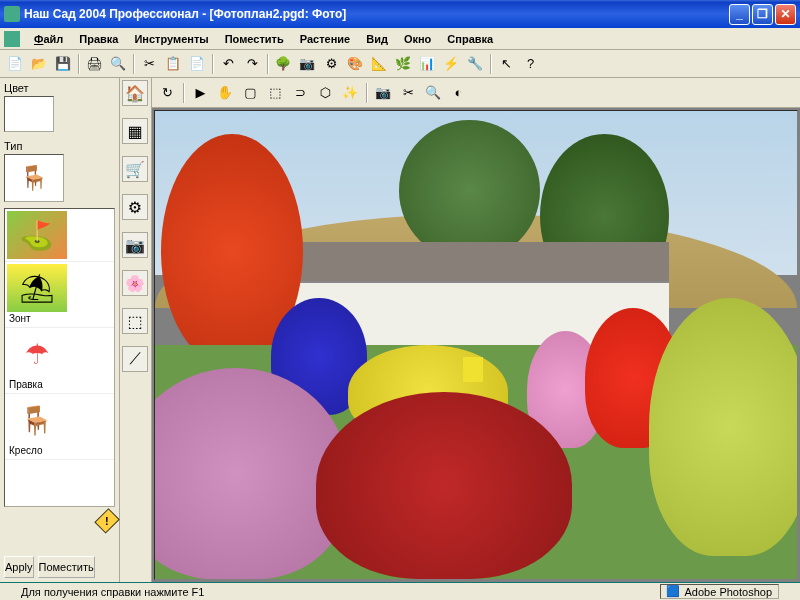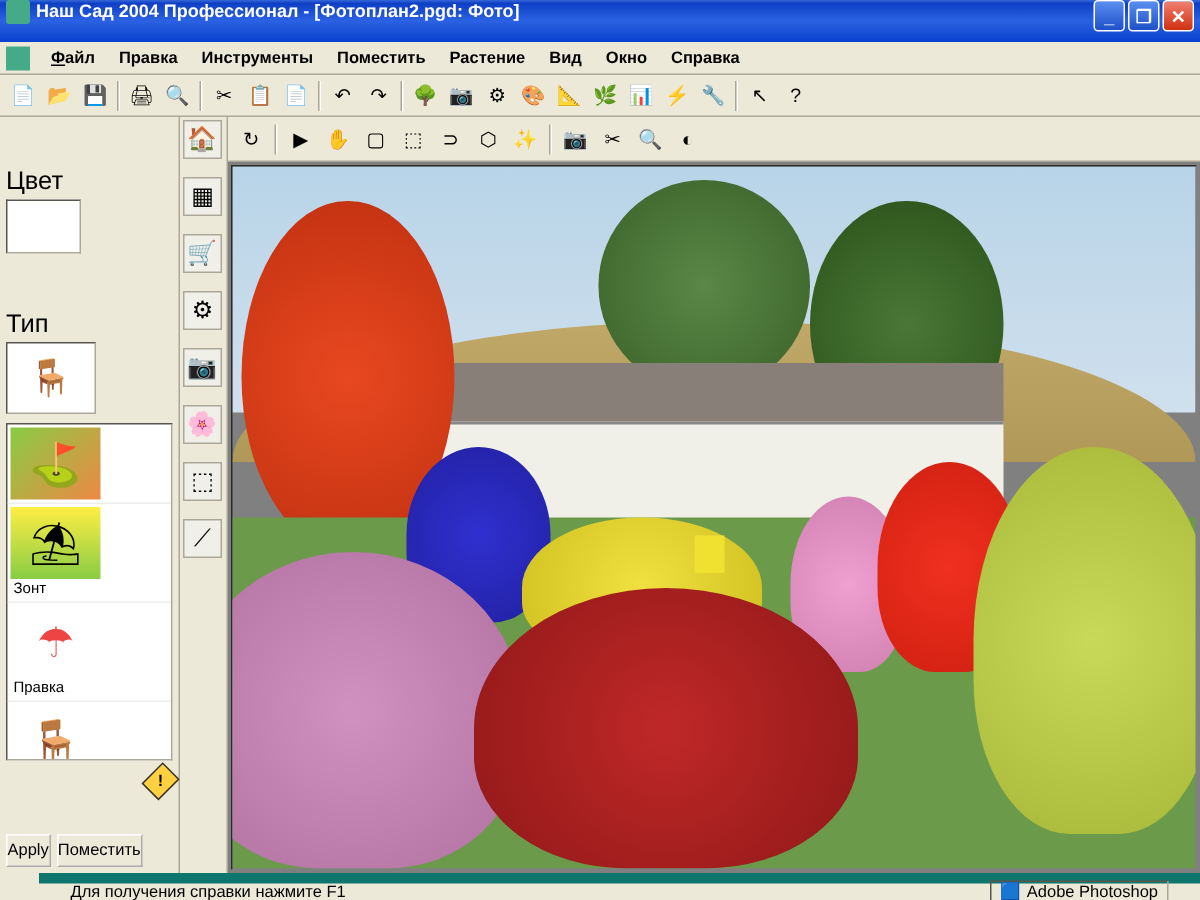--- a/index.html
+++ b/index.html
@@ -1,33 +1,33 @@
 <!DOCTYPE html>
 <html><head>
 <meta charset="utf-8">
 <style>
 * { box-sizing: border-box; margin: 0; padding: 0; font-family: Tahoma, sans-serif; font-size: 11px; }
 body { width: 800px; height: 600px; background: #ECE9D8; overflow: hidden; }
-.titlebar { height: 28px; background: linear-gradient(to bottom, #3668D8, #0E3FC5 8%, #2B62E2 50%, #0841CE); display: flex; align-items: flex-start; padding: 0 4px; color: white; }
+.titlebar { height: 28px; background: linear-gradient(to bottom, #3668D8, #0E3FC5 8%, #2B62E2 50%, #0841CE); display: flex; align-items: center; padding: 0 4px; color: white; }
 .titlebar-icon { width: 16px; height: 16px; background: #4A8; margin-right: 4px; border-radius: 2px; }
 .titlebar-text { flex: 1; font-weight: bold; font-size: 12px; }
 .titlebar-buttons { display: flex; gap: 2px; }
 .tbtn { width: 21px; height: 21px; border: 1px solid #FFF; border-radius: 3px; display: flex; align-items: center; justify-content: center; font-weight: bold; font-size: 12px; cursor: pointer; }
 .tbtn.minimize, .tbtn.maximize { background: linear-gradient(to bottom, #5A8EF0, #1E50C8); color: white; }
 .tbtn.close { background: linear-gradient(to bottom, #F08070, #D03010); color: white; }
 .menubar { height: 22px; background: #ECE9D8; display: flex; align-items: center; padding: 0 4px; border-bottom: 1px solid #ACA899; }
 .app-icon-small { width: 16px; height: 16px; background: #4A8; margin-right: 6px; }
 .menu-item { padding: 2px 8px; cursor: pointer; font-weight: bold; }
 .menu-item u { text-decoration: underline; }
 .toolbar { height: 28px; background: #ECE9D8; display: flex; align-items: center; padding: 2px 4px; border-bottom: 1px solid #ACA899; gap: 1px; }
 .toolbar-btn { width: 23px; height: 22px; border: 1px solid transparent; display: flex; align-items: center; justify-content: center; cursor: pointer; font-size: 13px; }
 .toolbar-sep { width: 2px; height: 20px; border-left: 1px solid #ACA899; border-right: 1px solid #FFF; margin: 0 2px; }
 .main-area { display: flex; height: 504px; }
 .left-panel { width: 120px; background: #ECE9D8; border-right: 1px solid #ACA899; padding: 4px; display: flex; flex-direction: column; }
-.panel-label { font-size: 17px; margin-bottom: 2px; margin-top: 29px; }
+.panel-label { font-size: 11px; margin-bottom: 2px; }
 .color-box { width: 50px; height: 36px; background: #FFF; border: 1px inset #ACA899; margin-bottom: 8px; }
 .type-box { width: 60px; height: 48px; background: #FFF; border: 1px inset #ACA899; display: flex; align-items: center; justify-content: center; font-size: 24px; }
 .item-list { flex: 1; background: #FFF; border: 1px inset #ACA899; overflow: hidden; margin-top: 6px; }
 .list-item { padding: 2px; border-bottom: 1px solid #EEE; cursor: pointer; }
 .list-item.selected { background: #316AC5; color: white; }
 .list-thumb { width: 60px; height: 48px; display: flex; align-items: center; justify-content: center; font-size: 28px; }
 .list-label { font-size: 10px; padding: 1px 2px; }
 .panel-buttons { display: flex; gap: 4px; padding-top: 4px; }
 .panel-btn { flex: 1; height: 22px; border: 1px outset #FFF; background: #ECE9D8; cursor: pointer; font-size: 11px; margin-top: 45px; }
 .tool-column { width: 32px; background: #ECE9D8; border-right: 1px solid #ACA899; padding: 2px; display: flex; flex-direction: column; gap: 12px; }
@@ -48,21 +48,21 @@
 .lawn { position: absolute; bottom: 0; left: 0; right: 0; height: 50%; background: #6A9A4A; }
 .flowers { position: absolute; border-radius: 50% 50% 40% 40%; }
 .f1 { bottom: 0; left: -5%; width: 35%; height: 45%; background: radial-gradient(circle, #D090C0, #B070A0); }
 .f2 { bottom: 0; left: 25%; width: 40%; height: 40%; background: radial-gradient(circle, #C02828, #901818); }
 .f3 { bottom: 5%; right: -2%; width: 25%; height: 55%; background: radial-gradient(circle, #C8D858, #A8B838); }
 .f4 { bottom: 35%; left: 18%; width: 15%; height: 25%; background: radial-gradient(circle, #3030D0, #2020A0); }
 .f5 { bottom: 30%; left: 30%; width: 25%; height: 20%; background: radial-gradient(circle, #F0E040, #D0C020); }
 .f6 { bottom: 28%; right: 18%; width: 15%; height: 30%; background: radial-gradient(circle, #F03020, #D02010); }
 .f7 { bottom: 28%; right: 30%; width: 12%; height: 25%; background: radial-gradient(circle, #F0A0D0, #D080B0); }
 .chair { position: absolute; bottom: 42%; left: 48%; width: 20px; height: 25px; background: #F0E030; }
-.statusbar { height: 18px; background: #ECE9D8; border-top: 7px solid #0f766e; display: flex; align-items: center; padding: 0 21px; font-size: 11px; margin-left: 26px; }
+.statusbar { height: 18px; background: #ECE9D8; border-top: 1px solid #0f766e; display: flex; align-items: center; padding: 0 21px; font-size: 11px; }
 .status-right { margin-left: auto; border: 1px inset #ACA899; padding: 0 6px; display: flex; align-items: center; gap: 4px; }
 .warning-icon { width: 20px; height: 20px; background: #FFD040; border: 1px solid #333; display: flex; align-items: center; justify-content: center; transform: rotate(45deg); }
 .warning-icon span { transform: rotate(-45deg); font-weight: bold; }
 </style>
 </head>
 <body>
 
 <div class="titlebar">
   <div class="titlebar-icon"></div>
   <div class="titlebar-text">Наш Сад 2004 Профессионал - [Фотоплан2.pgd: Фото]</div>

